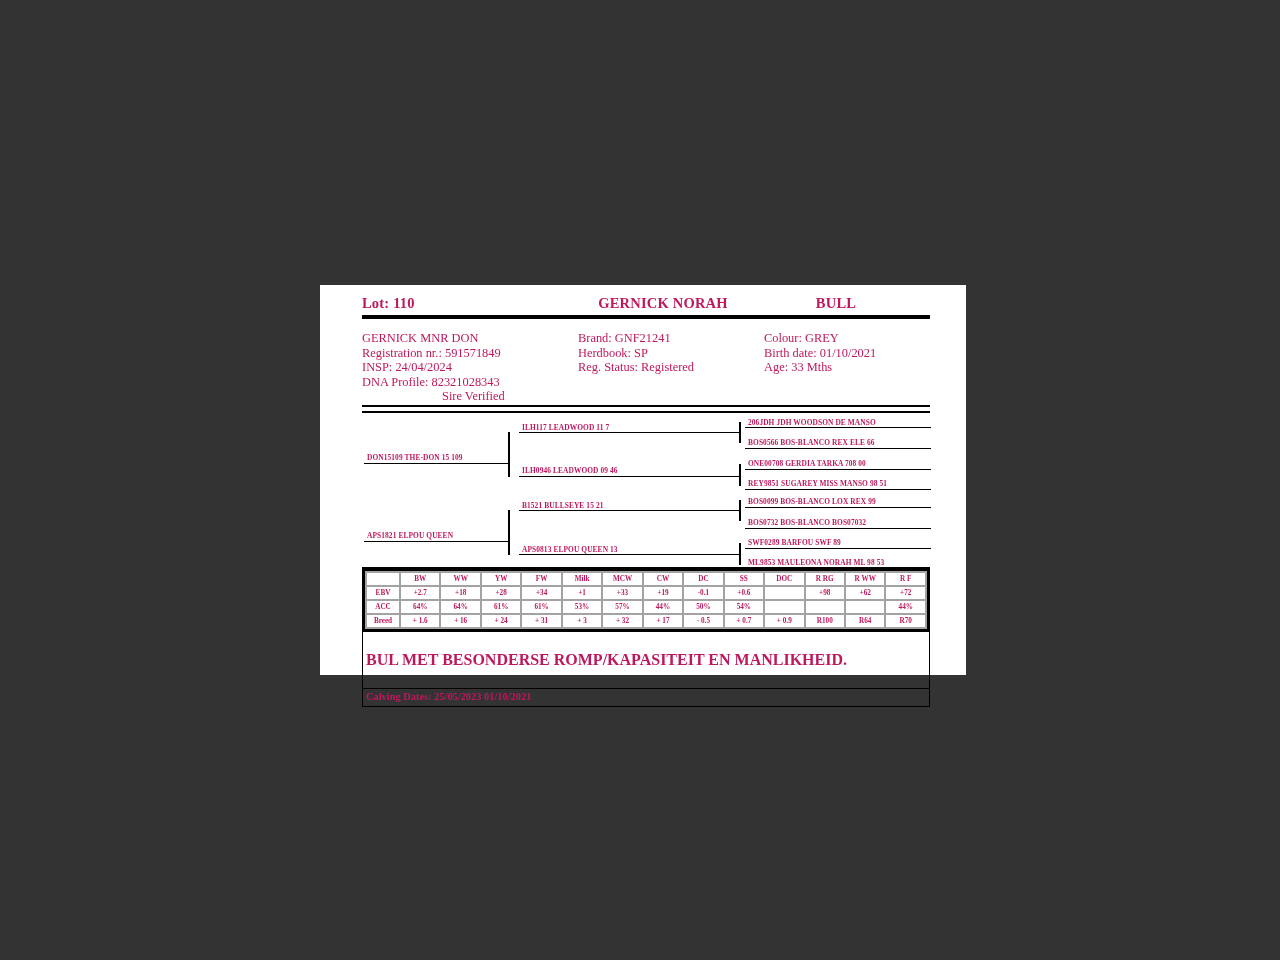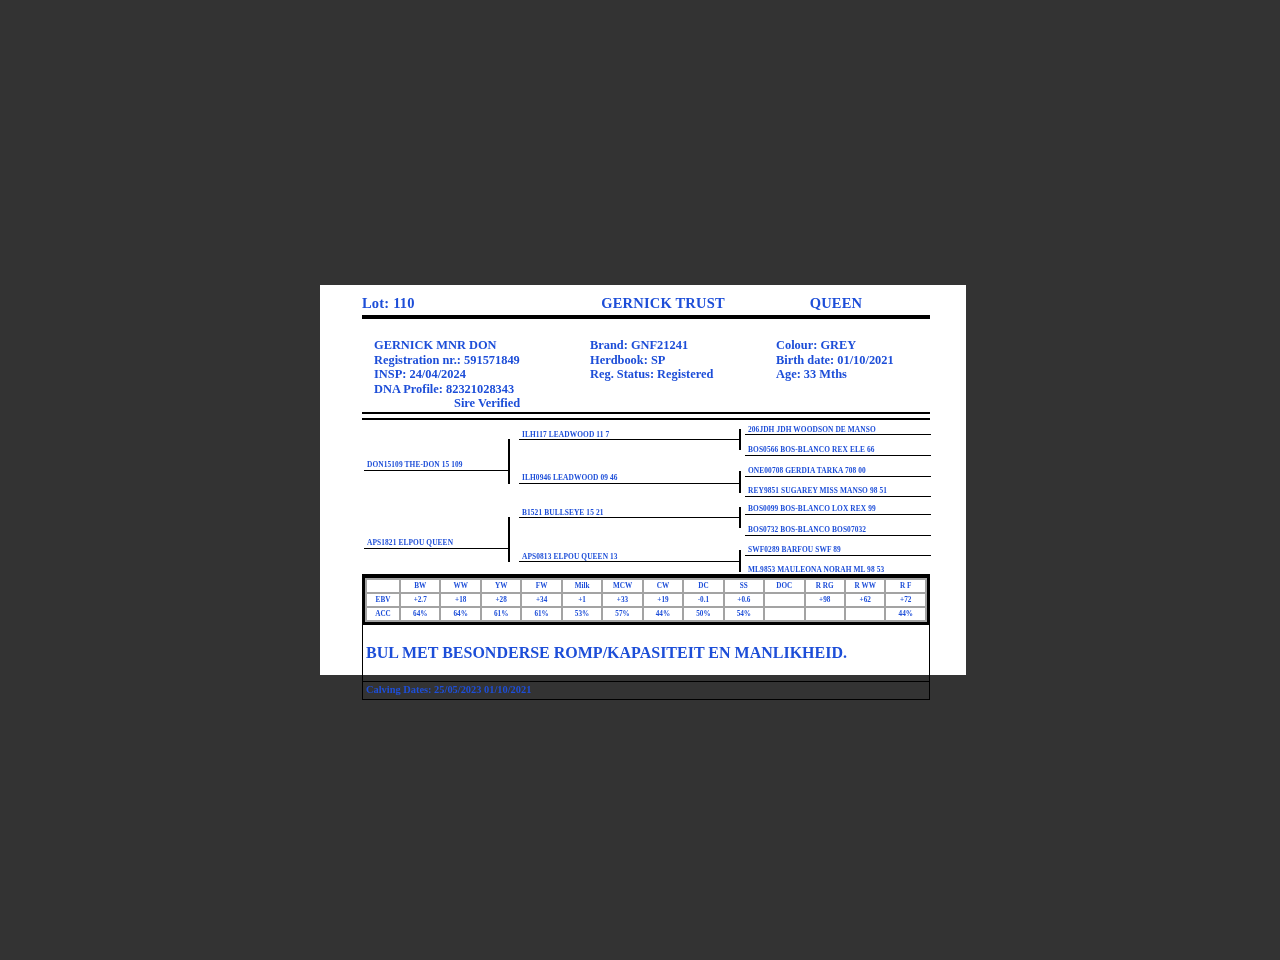--- a/index.html
+++ b/index.html
@@ -7,21 +7,21 @@
     width:1280px;height:960px;
     background:#333333;
     font-family:"Liberation Serif", serif;
     overflow:hidden;
   }
   #page{
     position:absolute;
     left:320px;top:285px;
     width:646px;height:390px;
     background:#ffffff;
-    color:#1d4ed8;
+    color:#be185d;
   }
   .inner{
     position:absolute;
     left:42px;top:10px;
     width:568px;
   }
 
   
   .titlerow{
     display:flex;
@@ -34,25 +34,24 @@
   .t-lot{width:196px;}
   .t-trust{width:210px;text-align:center;}
   .t-sex{flex:1;text-align:center;padding-right:26px;}
 
   .rule-thick{height:4px;background:#000;margin-top:2px;}
   .rule-double{height:4px;border-top:2px solid #000;border-bottom:2px solid #000;margin-top:1px;background:#fff;box-sizing:content-box;}
 
   
   .info{
     display:flex;
-    font-weight:bold;
+    font-weight:normal;
     font-size:12.4px;
     line-height:14.6px;
-    padding-top:19px;
-    margin-left:12px;
+    padding-top:12px;
   }
   .info .col1{width:216px;}
   .info .col2{width:186px;}
   .info .col3{flex:1;}
   .indent{padding-left:80px;}
 
   
   .ped{
     position:relative;
     height:152px;
@@ -100,22 +99,22 @@
   .foot .f3{width:140px;}
 </style>
 </head>
 <body>
 
 <div id="page">
  <div class="inner">
 
   <div class="titlerow">
     <div class="t-lot">Lot:  110</div>
-    <div class="t-trust">GERNICK TRUST</div>
-    <div class="t-sex">QUEEN</div>
+    <div class="t-trust">GERNICK NORAH</div>
+    <div class="t-sex">BULL</div>
   </div>
   <div class="rule-thick"></div>
 
   <div class="info">
     <div class="col1">
       <div>GERNICK MNR DON</div>
       <div>Registration nr.: 591571849</div>
       <div>INSP: 24/04/2024</div>
       <div>DNA Profile:  82321028343</div>
       <div class="indent">Sire Verified</div>
@@ -238,20 +237,36 @@
               <td>53%</td>
               <td>57%</td>
               <td>44%</td>
               <td>50%</td>
               <td>54%</td>
               <td></td>
               <td></td>
               <td></td>
               <td>44%</td>
             </tr>
+            <tr>
+              <td class="rowlab">Breed</td>
+              <td>+ 1.6</td>
+              <td>+ 16</td>
+              <td>+ 24</td>
+              <td>+ 31</td>
+              <td>+ 3</td>
+              <td>+ 32</td>
+              <td>+ 17</td>
+              <td>- 0.5</td>
+              <td>+ 0.7</td>
+              <td>+ 0.9</td>
+              <td>R100</td>
+              <td>R64</td>
+              <td>R70</td>
+            </tr>
           </tbody>
     </table>
   </div>
 
   <div class="note">BUL MET BESONDERSE ROMP/KAPASITEIT EN MANLIKHEID.</div>
 
   <div class="foot">
     <div>Calving Dates: 25/05/2023  01/10/2021</div>
   </div>
 

